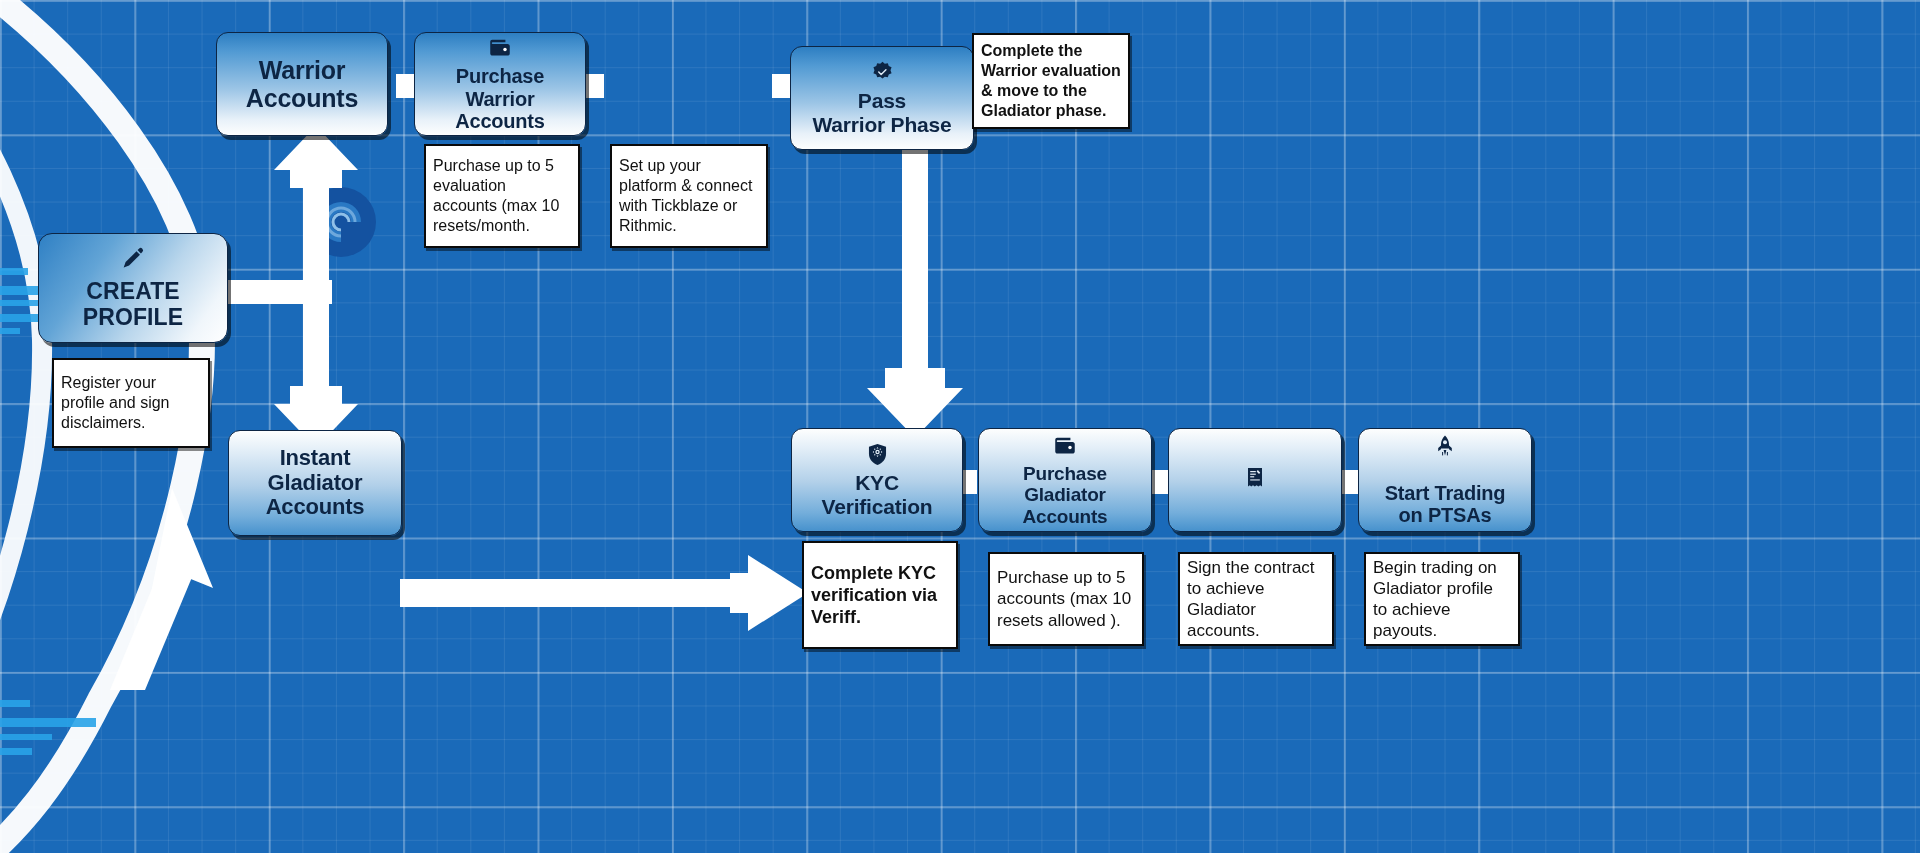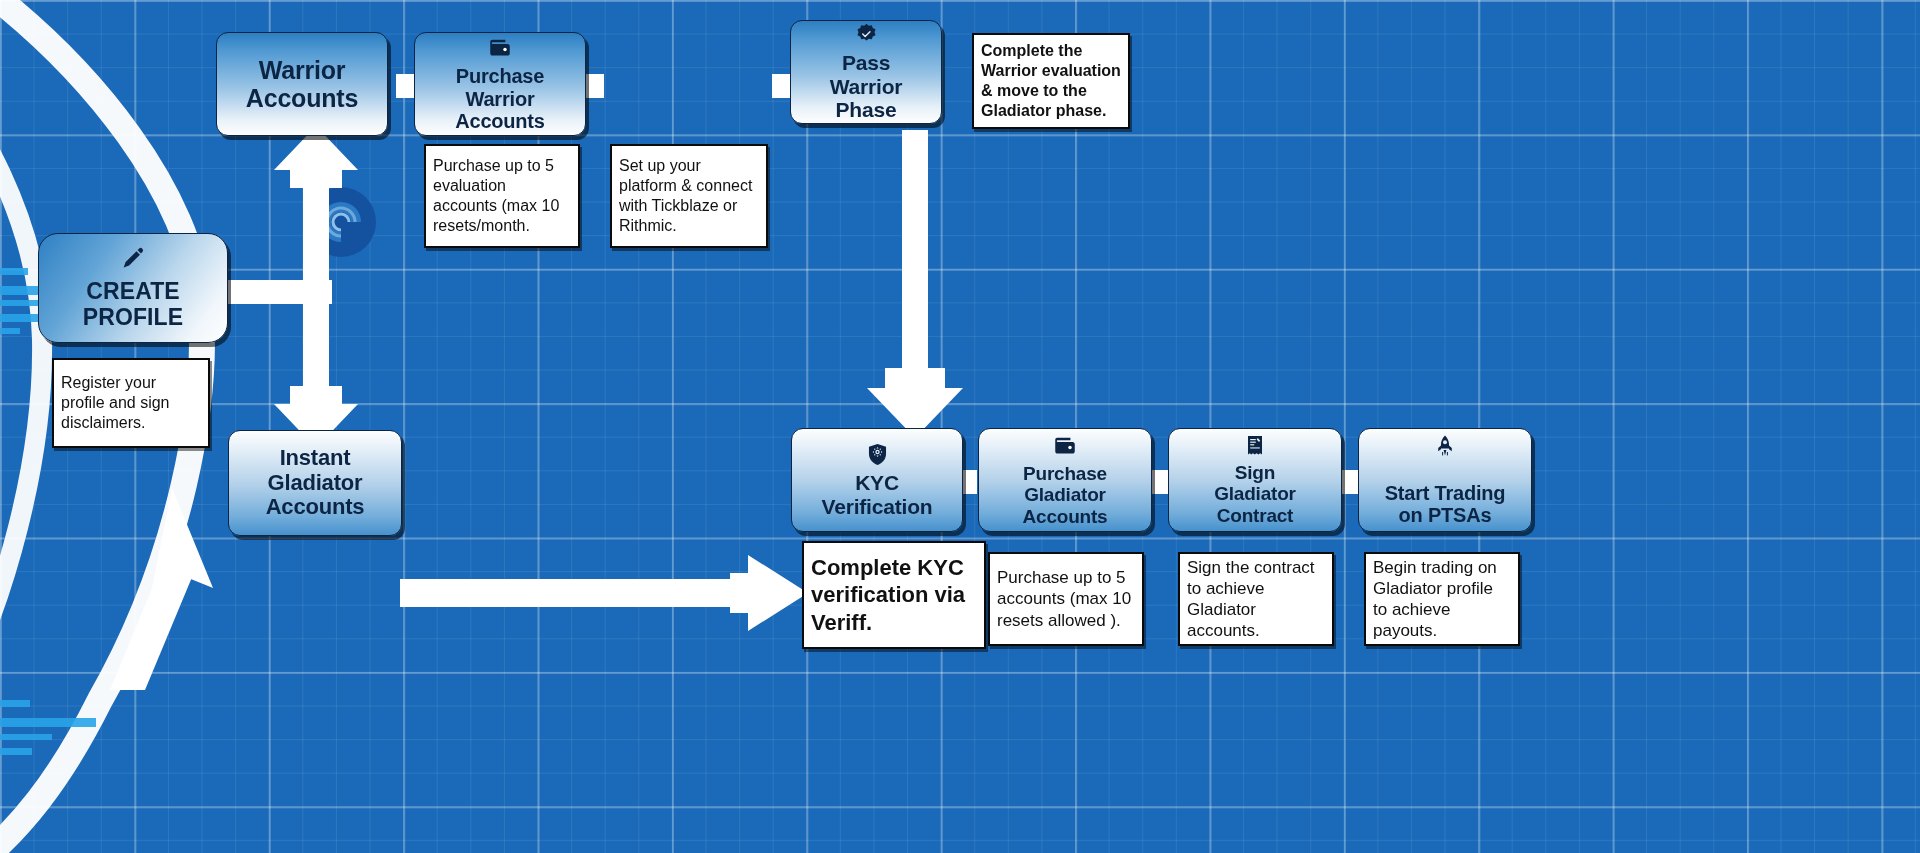--- a/index.html
+++ b/index.html
@@ -180,34 +180,34 @@
         <circle cx="16.6" cy="13.4" r="1.6" fill="#ffffff"></circle>
       </svg>
     </span>
     <div class="ttl" style="font-size:20px;">
       <span>Purchase</span><br>
       <span>Warrior Accounts</span>
     </div>
   </div>
 
 
-  <div class="card grad-down" style="left:790px; top:20px; width:152px; height:104px;">
+  <div class="card grad-down" style="left:790px; top:46px; width:184px; height:104px;">
     <span class="ic">
       <svg width="25" height="25" viewBox="0 0 24 24" fill="#0d2544" xmlns="http://www.w3.org/2000/svg">
         <path d="M12 1.6l2.2 1.9 2.9-.5.9 2.8 2.7 1.2-1 2.8 1 2.8-2.7 1.2-.9 2.8-2.9-.5L12 17.8l-2.2-1.7-2.9.5-.9-2.8L3.3 12.6l1-2.8-1-2.8L6 5.8l.9-2.8 2.9.5z"></path>
         <path d="M8.4 11.6l2.3 2.3 4.6-4.6" fill="none" stroke="#dce9f5" stroke-width="1.4" stroke-linecap="round" stroke-linejoin="round"></path>
       </svg>
     </span>
     <div class="ttl" style="font-size:21px;">
       <span>Pass</span><br>
       <span>Warrior Phase</span>
     </div>
   </div>
 
-  <div class="card grad-diag" style="left:38px; top:233px; width:190px; height:110px; border-radius:20px;">
+  <div class="card grad-diag" style="left:38px; top:233px; width:190px; height:110px; border-radius:14px;">
     <span class="ic" style="margin-bottom:8px;">
       <svg width="26" height="26" viewBox="0 0 24 24" fill="#0d2544" xmlns="http://www.w3.org/2000/svg">
         <path d="M20.6 3.4a2.2 2.2 0 0 0-3.1 0l-1.3 1.3 3.1 3.1 1.3-1.3a2.2 2.2 0 0 0 0-3.1z"></path>
         <path d="M15.2 5.8l-10 10-1.8 5 5-1.8 10-10z"></path>
         <path d="M4.3 19.6l-.9 1.2 1.2-.9z"></path>
       </svg>
     </span>
     <div class="ttl" style="font-size:23px; letter-spacing:0.1px;">CREATE PROFILE</div>
   </div>
 
@@ -255,24 +255,20 @@
         <path d="M5 2h14v18.4l-1.8-1.2-1.8 1.2-1.8-1.2-1.8 1.2-1.8-1.2-1.8 1.2L6.8 19.2 5 20.4z"></path>
         <g fill="#e3eef8">
           <rect x="7.2" y="5" width="5.6" height="1.2"></rect>
           <rect x="7.2" y="7.6" width="5.6" height="1.2"></rect>
           <rect x="7.2" y="10.2" width="4" height="1.2"></rect>
           <rect x="7.2" y="13.4" width="9.6" height="1.1"></rect>
           <path d="M13.6 5.4l2.4 2.6 1.2-1.3-2.4-2.6z"></path>
         </g>
       </svg>
     </span>
-    <div class="ttl" style="font-size:19px;">
-      <span>Sign</span><br>
-      <span>Gladiator Contract</span>
-    </div>
   </div>
 
   <div class="card grad-up" style="left:1358px; top:428px; width:174px; height:104px;gap:20px;">
     <span class="ic">
       <svg width="24" height="24" viewBox="0 0 24 24" fill="#0d2544" xmlns="http://www.w3.org/2000/svg">
         <path d="M12 1.4c2.6 2.4 4 5.6 4 9v4.2h-8V10.4c0-3.4 1.4-6.6 4-9z"></path>
         <circle cx="12" cy="8.2" r="2" fill="#dfecf7"></circle>
         <path d="M8 11.4L5.2 14v3.2L8 15.2zM16 11.4L18.8 14v3.2L16 15.2z"></path>
         <path d="M10.6 16h2.8l-1.4 5.4z"></path>
         <rect x="9.1" y="18" width="1" height="3.4"></rect>
@@ -286,21 +282,21 @@
   </div>
 
   <div class="note" style="left:52px; top:358px; width:158px; height:90px; font-size:16px;">Register your profile and sign disclaimers.</div>
 
   <div class="note" style="left:424px; top:144px; width:156px; height:104px; font-size:16px;">Purchase up to 5 evaluation accounts (max 10 resets/month.</div>
 
   <div class="note" style="left:610px; top:144px; width:158px; height:104px; font-size:16px;">Set up your platform &amp; connect with Tickblaze or Rithmic.</div>
 
   <div class="note bold" style="left:972px; top:33px; width:158px; height:96px; font-size:16px;">Complete the Warrior evaluation &amp; move to the Gladiator phase.</div>
 
-  <div class="note bold" style="left:802px; top:541px; width:184px; height:108px; font-size:22px;">Complete KYC verification via Veriff.</div>
+  <div class="note bold" style="left:802px; top:541px; width:156px; height:108px; font-size:18px;">Complete KYC verification via Veriff.</div>
 
   <div class="note" style="left:988px; top:552px; width:156px; height:94px; font-size:17px;">Purchase up to 5 accounts (max 10 resets allowed ).</div>
 
   <div class="note" style="left:1178px; top:552px; width:156px; height:94px; font-size:17px;">Sign the contract to achieve Gladiator accounts.</div>
 
   <div class="note" style="left:1364px; top:552px; width:156px; height:94px; font-size:17px;">Begin trading on Gladiator profile to achieve payouts.</div>
 
 </div>
 
 </body></html>

